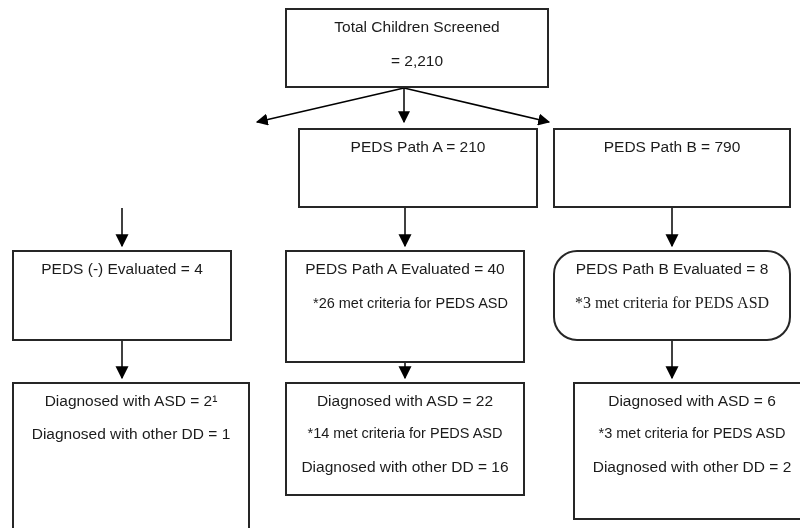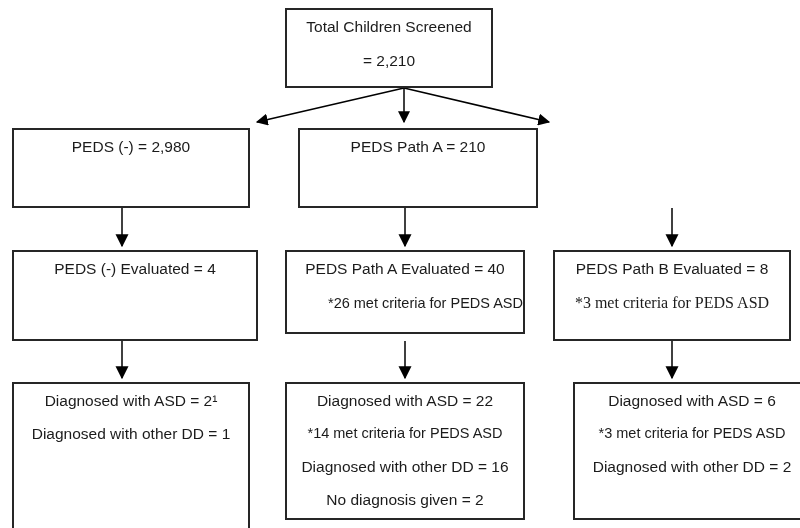--- a/index.html
+++ b/index.html
@@ -24,36 +24,36 @@
     line-height: 34px;
     font-size: 15.5px;
     white-space: nowrap;
   }
   .r4 .line { line-height: 33px; }
   .note { font-size: 14.5px; }
   .serif {
     font-family: "Liberation Serif", serif;
     font-size: 16px;
   }
-  .align-left { text-align: right; padding-left: 11px; }
+  .align-left { text-align: center; padding-left: 11px; }
   svg.connectors {
     position: absolute;
     left: 0; top: 0;
     z-index: 1;
   }
   
-  #box-total      { left: 285px; top:   8px; width: 208px; height:  80px; }
+  #box-total      { left: 285px; top:   8px; width: 264px; height:  80px; }
   #box-neg-screen { left:  12px; top: 128px; width: 238px; height:  80px; }
   #box-a-screen   { left: 285px; top: 128px; width: 240px; height:  80px; margin-left: 13px; }
   #box-b-screen   { left: 553px; top: 128px; width: 238px; height:  80px; }
-  #box-neg-eval   { left:  12px; top: 250px; width: 246px; height:  91px; }
-  #box-a-eval     { left: 285px; top: 250px; width: 240px; height:  84px; }
-  #box-b-eval     { left: 553px; top: 250px; width: 238px; height:  91px; }
+  #box-neg-eval   { left:  12px; top: 250px; width: 220px; height:  91px; }
+  #box-a-eval     { left: 285px; top: 250px; width: 240px; height:  113px; }
+  #box-b-eval     { left: 553px; top: 250px; width: 238px; height:  91px; border-radius: 24px; }
   #box-neg-dx     { left:  12px; top: 382px; width: 238px; height: 168px; }
-  #box-a-dx       { left: 285px; top: 382px; width: 240px; height: 138px; }
+  #box-a-dx       { left: 285px; top: 382px; width: 240px; height: 114px; }
   #box-b-dx       { left: 553px; top: 382px; width: 238px; height: 138px; margin-left: 20px; }
 </style>
 </head>
 <body>
 
 <div class="canvas">
 
   <svg class="connectors" width="800" height="528" viewBox="0 0 800 528">
     <defs>
       <marker id="head-big" viewBox="0 0 10 10" refX="9" refY="5" markerWidth="13" markerHeight="18" orient="auto" markerUnits="userSpaceOnUse">
@@ -72,25 +72,25 @@
     <line x1="122" y1="341" x2="122" y2="378" stroke="#000" stroke-width="1.5" marker-end="url(#head-big)"></line>
     <line x1="405" y1="341" x2="405" y2="378" stroke="#000" stroke-width="1.5" marker-end="url(#head-big)"></line>
     <line x1="672" y1="341" x2="672" y2="378" stroke="#000" stroke-width="1.5" marker-end="url(#head-big)"></line>
   </svg>
 
   <div class="box" id="box-total">
     <div class="line">Total Children Screened</div>
     <div class="line">= 2,210</div>
   </div>
 
-  <div class="box" id="box-neg-screen">
-    <div class="line">PEDS (-) = 2,980</div>
-  </div>
   <div class="box" id="box-a-screen">
     <div class="line">PEDS Path A = 210</div>
+  </div>
+  <div class="box" id="box-b-screen">
+    <div class="line">PEDS Path B = 790</div>
   </div>
 
   <div class="box" id="box-neg-eval">
     <div class="line">PEDS (-) Evaluated = 4</div>
   </div>
   <div class="box" id="box-a-eval">
     <div class="line">PEDS Path A Evaluated = 40</div>
     <div class="line note align-left">*26 met criteria for PEDS ASD</div>
   </div>
   <div class="box" id="box-b-eval">
@@ -99,21 +99,20 @@
   </div>
 
   <div class="box r4" id="box-neg-dx">
     <div class="line">Diagnosed with ASD = 2¹</div>
     <div class="line">Diagnosed with other DD = 1</div>
   </div>
   <div class="box r4" id="box-a-dx">
     <div class="line">Diagnosed with ASD = 22</div>
     <div class="line note">*14 met criteria for PEDS ASD</div>
     <div class="line">Diagnosed with other DD = 16</div>
-    <div class="line">No diagnosis given = 2</div>
   </div>
   <div class="box r4" id="box-b-dx">
     <div class="line">Diagnosed with ASD = 6</div>
     <div class="line note">*3 met criteria for PEDS ASD</div>
     <div class="line">Diagnosed with other DD = 2</div>
   </div>
 
 </div>
 
 </body></html>

